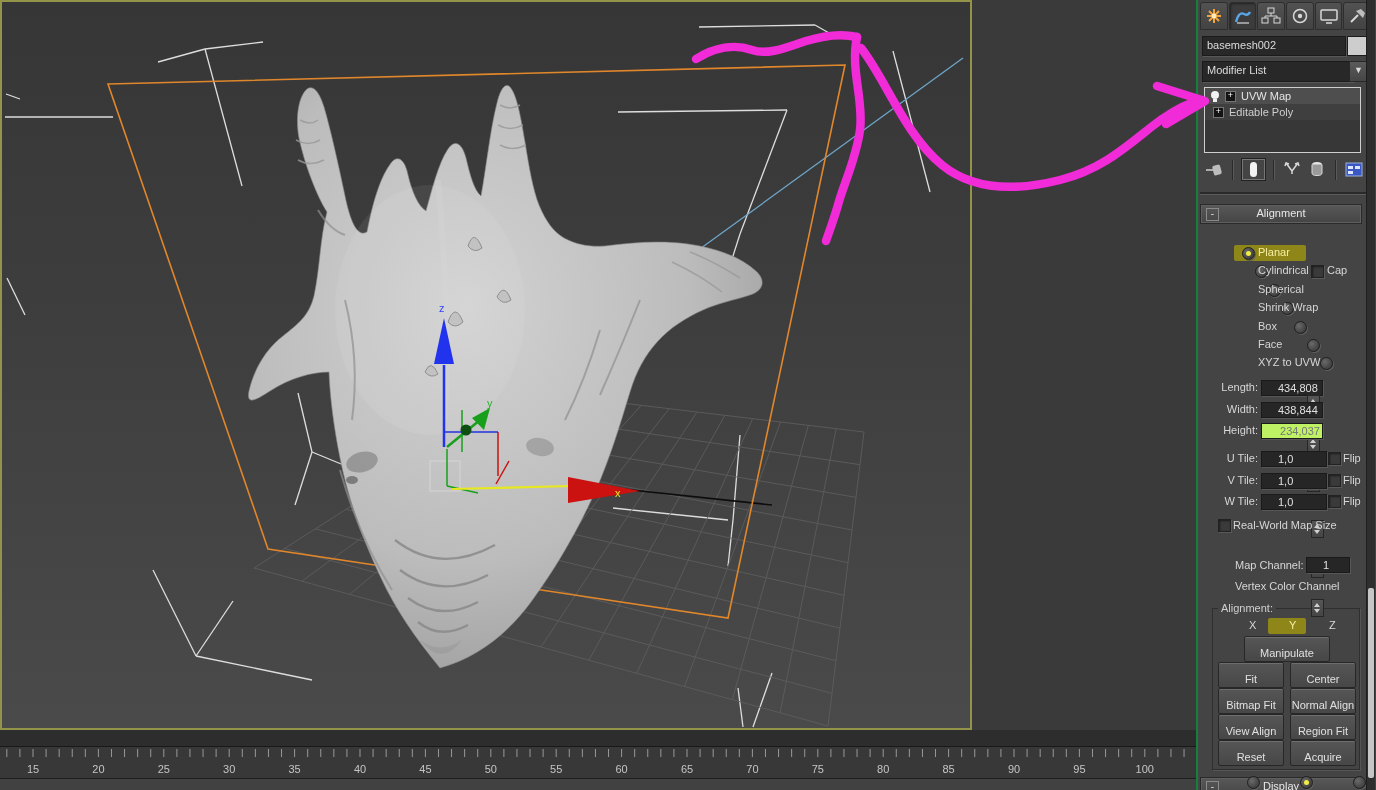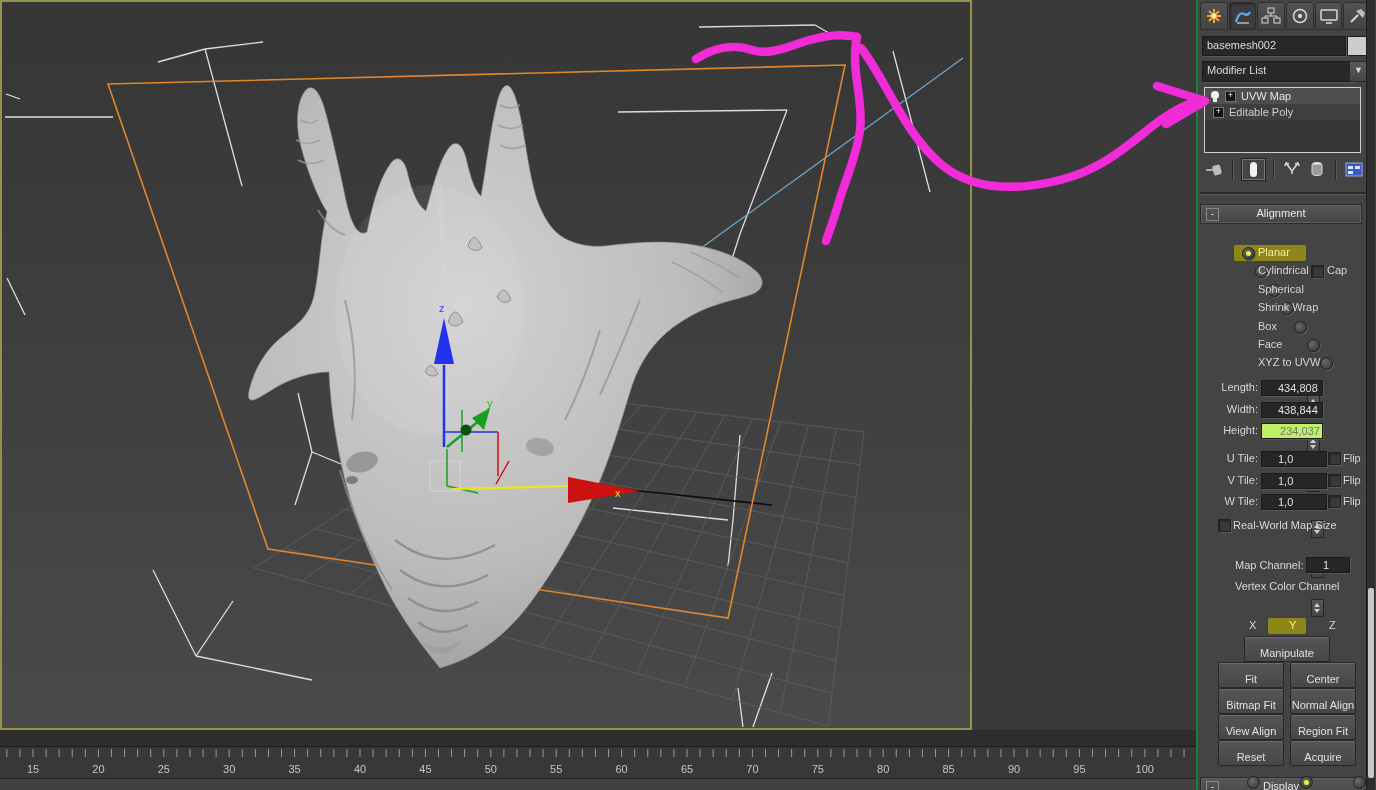--- a/index.html
+++ b/index.html
@@ -416,20 +416,23 @@
           <rect x="3" y="11" width="5" height="3" fill="#dce6ff"></rect>
         </svg></span>
     </div>
   <div id="divider1" class="abs"></div>
 
   <div id="roll-params" class="abs roll">
     <span class="collapse">-</span>
     <span>Alignment</span>
   </div>
 
+  <div id="fs-align" class="abs fs">
+    <span class="legend">Alignment:</span>
+  </div>
 
   <div id="roll-display" class="abs roll">
     <span class="collapse">-</span>
     <span>Display</span>
   </div>
 
   
 <div class="abs hl" style="left: 36px; top: 245px; width: 72px; height: 16px;"></div><div class="abs radio" style="left: 44px; top: 247px;"><span class="dot yellow"></span></div><div class="abs hl-label" style="left: 60px; top: 246px;">Planar</div><div class="abs radio" style="left: 44px; top: 265.4px;"></div><div class="abs" style="left: 60px; top: 264.4px;">Cylindrical</div><div class="abs check" style="left: 113px; top: 265.4px;"></div><div class="abs" style="left: 129px; top: 264.4px;">Cap</div><div class="abs radio" style="left: 44px; top: 283.8px;"></div><div class="abs" style="left: 60px; top: 282.8px;">Spherical</div><div class="abs radio" style="left: 44px; top: 302.2px;"></div><div class="abs" style="left: 60px; top: 301.2px;">Shrink Wrap</div><div class="abs radio" style="left: 44px; top: 320.6px;"></div><div class="abs" style="left: 60px; top: 319.6px;">Box</div><div class="abs radio" style="left: 44px; top: 339px;"></div><div class="abs" style="left: 60px; top: 338px;">Face</div><div class="abs radio" style="left: 44px; top: 357.4px;"></div><div class="abs" style="left: 60px; top: 356.4px;">XYZ to UVW</div><div class="abs" style="left: 14px; top: 381px; width: 46px; text-align: right;">Length:</div><div class="abs numfield" style="left: 63px; top: 380px; width: 44px;">434,808</div><div class="abs spin" style="left: 109px; top: 380px;"></div><div class="abs" style="left: 14px; top: 402.5px; width: 46px; text-align: right;">Width:</div><div class="abs numfield" style="left: 63px; top: 401.5px; width: 44px;">438,844</div><div class="abs spin" style="left: 109px; top: 401.5px;"></div><div class="abs" style="left: 14px; top: 424px; width: 46px; text-align: right;">Height:</div><div class="abs numfield dis" style="left: 63px; top: 423px; width: 44px;">234,037</div><div class="abs spin" style="left: 109px; top: 423px;"></div><div class="abs" style="left: 14px; top: 452px; width: 46px; text-align: right;">U Tile:</div><div class="abs numfield" style="left: 63px; top: 451px; width: 48px;">1,0</div><div class="abs spin" style="left: 113px; top: 451px;"></div><div class="abs check" style="left: 130px; top: 452px;"></div><div class="abs" style="left: 145px; top: 452px;">Flip</div><div class="abs" style="left: 14px; top: 473.5px; width: 46px; text-align: right;">V Tile:</div><div class="abs numfield" style="left: 63px; top: 472.5px; width: 48px;">1,0</div><div class="abs spin" style="left: 113px; top: 472.5px;"></div><div class="abs check" style="left: 130px; top: 473.5px;"></div><div class="abs" style="left: 145px; top: 473.5px;">Flip</div><div class="abs" style="left: 14px; top: 495px; width: 46px; text-align: right;">W Tile:</div><div class="abs numfield" style="left: 63px; top: 494px; width: 48px;">1,0</div><div class="abs spin" style="left: 113px; top: 494px;"></div><div class="abs check" style="left: 130px; top: 495px;"></div><div class="abs" style="left: 145px; top: 495px;">Flip</div><div class="abs check" style="left: 20px; top: 519px;"></div><div class="abs" style="left: 35px; top: 519px;">Real-World Map Size</div><div class="abs radio" style="left: 22px; top: 560px;"><span class="dot white"></span></div><div class="abs" style="left: 37px; top: 559px;">Map Channel:</div><div class="abs numfield" style="left: 108px; top: 557px; width: 26px;">1</div><div class="abs spin" style="left: 136px; top: 557px;"></div><div class="abs radio" style="left: 22px; top: 581px;"></div><div class="abs" style="left: 37px; top: 580px;">Vertex Color Channel</div><div class="abs radio" style="left: 36px; top: 620px;"></div><div class="abs" style="left: 51px; top: 619px;">X</div><div class="abs hl" style="left: 70px; top: 618px; width: 38px; height: 16px;"></div><div class="abs radio" style="left: 76px; top: 620px;"><span class="dot yellow"></span></div><div class="abs hl-label" style="left: 91px; top: 619px;">Y</div><div class="abs radio" style="left: 116px; top: 620px;"></div><div class="abs" style="left: 131px; top: 619px;">Z</div><div class="abs btn" style="left: 46px; top: 636px; width: 84px;">Manipulate</div><div class="abs btn" style="left: 20px; top: 662px; width: 64px;">Fit</div><div class="abs btn" style="left: 92px; top: 662px; width: 64px;">Center</div><div class="abs btn" style="left: 20px; top: 688px; width: 64px;">Bitmap Fit</div><div class="abs btn" style="left: 92px; top: 688px; width: 64px;">Normal Align</div><div class="abs btn" style="left: 20px; top: 714px; width: 64px;">View Align</div><div class="abs btn" style="left: 92px; top: 714px; width: 64px;">Region Fit</div><div class="abs btn" style="left: 20px; top: 740px; width: 64px;">Reset</div><div class="abs btn" style="left: 92px; top: 740px; width: 64px;">Acquire</div></div>
 <div id="pscroll" class="abs">
   <div id="pscroll-thumb"></div>

